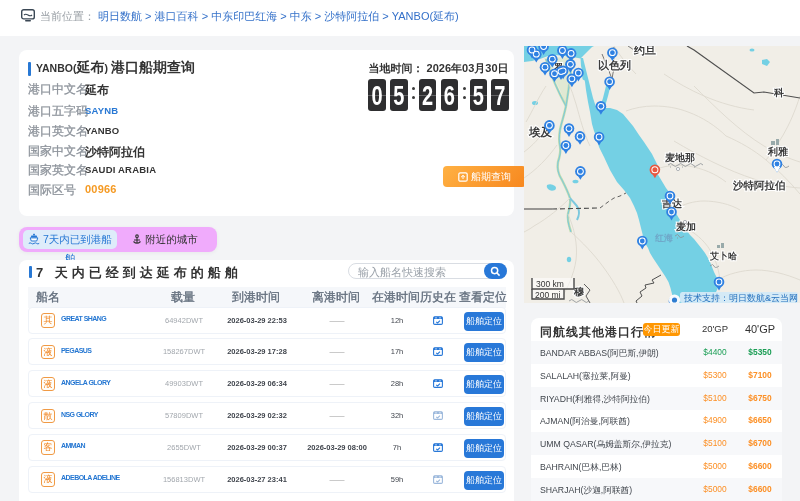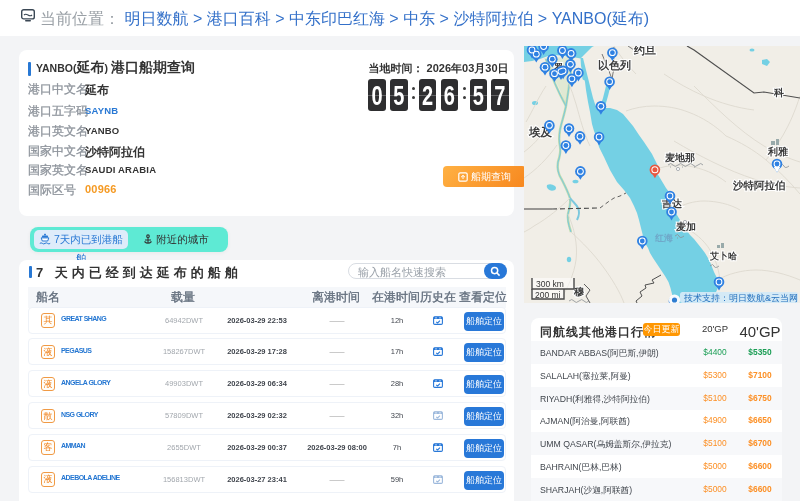--- a/index.html
+++ b/index.html
@@ -1,32 +1,32 @@
 <!DOCTYPE html>
 <html><head>
 <meta charset="utf-8">
 <style>
 *{margin:0;padding:0;box-sizing:border-box}
 html,body{width:800px;height:501px}
 body{position:relative;overflow:hidden;background:#f3f4f6;font-family:"Liberation Sans",sans-serif;color:#333}
 .abs{position:absolute}
 .topbar{position:absolute;left:0;top:0;width:800px;height:36px;background:#fff}
-.bc{position:absolute;left:40px;top:9px;font-size:16px;color:#9aa0a6;white-space:nowrap}
+.bc{position:absolute;left:40px;top:9px;font-size:11px;color:#9aa0a6;white-space:nowrap}
 .bc b{color:#3370c9;font-weight:normal}
 .card{position:absolute;background:#fff;border-radius:8px}
 .vbar{position:absolute;width:3px;background:#2878d4;border-radius:1px}
 .lbl{position:absolute;font-size:12px;color:#8d939b;-webkit-text-stroke:0.3px #8d939b}
 .val{position:absolute;font-size:9.5px;font-weight:bold;color:#333;letter-spacing:0.2px}
 .valc{position:absolute;font-size:12px;color:#333;font-weight:bold}
 .tile{position:absolute;width:17.5px;height:32px;background:#2e2e30;border-radius:3px;overflow:hidden}
 .tile span{position:absolute;left:0;top:5px;width:100%;text-align:center;font-size:20px;line-height:22px;font-weight:bold;color:#fff;transform:scaleY(1.42);transform-origin:center}
 .tile:after{content:"";position:absolute;left:0;right:0;top:15.5px;height:1px;background:rgba(255,255,255,0.25)}
 .cdot{position:absolute;width:3px;height:3px;background:#3a3a3a;border-radius:1.5px}
 .obtn{position:absolute;left:424px;top:116px;width:83px;height:21px;border-radius:4px;background:linear-gradient(135deg,#ffb143,#f7871e);color:#fff;font-size:10px;line-height:21px;text-align:center}
-.tabwrap{position:absolute;left:30px;top:227px;width:198px;height:25px;background:#5eead4;border-radius:8px;box-shadow:0 1px 4px rgba(0,0,0,0.05)}
+.tabwrap{position:absolute;left:19px;top:227px;width:198px;height:25px;background:#f0abfc;border-radius:8px;box-shadow:0 1px 4px rgba(0,0,0,0.05)}
 .tab1{position:absolute;left:4px;top:3px;width:94px;height:19px;background:#deecfa;border-radius:5px;color:#2878d4;font-size:10.5px;line-height:19px;text-align:center}
 .tab2{position:absolute;left:98px;top:3px;width:96px;height:19px;color:#333;font-size:10.5px;line-height:19px;text-align:center}
 .th{position:absolute;top:0;height:21px;font-size:12px;color:#5f6b7a;line-height:21px;text-align:center;-webkit-text-stroke:0.3px #5f6b7a}
 .row{position:absolute;left:9px;width:478px;height:27px;border:1px solid #eef2f8;border-radius:4px;background:#fff}
 .ticon{position:absolute;left:12px;top:5.5px;width:14px;height:14.5px;border:1px solid #f09a45;border-radius:3px;color:#f0811a;font-size:9px;line-height:13px;text-align:center;background:#fffdf9}
 .sname{position:absolute;left:32px;top:7.5px;font-size:7px;font-weight:bold;color:#2577d2;white-space:nowrap;letter-spacing:-0.55px}
 .c-dwt{position:absolute;left:115px;width:80px;top:8px;font-size:7.5px;color:#a2a7ad;text-align:center}
 .c-arr{position:absolute;left:178px;width:100px;top:8px;font-size:7.5px;font-weight:bold;color:#40454d;text-align:center}
 .c-dep{position:absolute;left:258px;width:100px;top:8px;font-size:7.5px;color:#999;text-align:center}
 .c-dep.b{font-weight:bold;color:#40454d}
@@ -115,20 +115,21 @@
     <div class="abs" style="right:-1px;top:-1px;width:23px;height:16.5px;background:#2878d8;border-radius:8.5px">
       <svg style="position:absolute;left:6px;top:3px" width="11" height="11" viewBox="0 0 11 11">
           <circle cx="4.6" cy="4.6" r="3.1" fill="none" stroke="#fff" stroke-width="1.5"></circle>
           <path d="M7 7 L9.6 9.6" stroke="#fff" stroke-width="1.5"></path>
         </svg>
     </div>
   </div>
   <div class="abs" style="left:9px;top:27px;width:478px;height:21px;background:#f5f7fa">
     <div class="th" style="left:8px;text-align:left">船名</div>
     <div class="th" style="left:115px;width:80px">载量</div>
+    <div class="th" style="left:178px;width:100px">到港时间</div>
     <div class="th" style="left:258px;width:100px">离港时间</div>
     <div class="th" style="left:338px;width:60px">在港时间</div>
     <div class="th" style="left:389px;width:42px">历史在港</div>
     <div class="th" style="left:430px;width:50px">查看定位</div>
   </div>
   <div class="row" style="top:46.6px">
     <div class="ticon">其</div>
       <div class="sname">GREAT SHANG</div>
     <div class="c-dwt">64942DWT</div>
       <div class="c-arr">2026-03-29 22:53</div>
@@ -457,21 +458,21 @@
     <circle cx="150.5" cy="254" r="5.6" fill="#fff" opacity="0.95"></circle>
     <circle cx="150.5" cy="254" r="2.6" fill="#2e7dd1"></circle>
     <text x="160" y="255" font-size="9" fill="#2470bd">技术支持：明日数航&amp;云当网</text>
   </g>
 </svg>
 
 <div class="card" style="left:531px;top:318px;width:251px;height:183px;border-radius:8px 8px 0 0">
   <div class="abs" style="left:9px;top:6px;font-size:12px;font-weight:bold;letter-spacing:1px;white-space:nowrap">同航线其他港口行情</div>
   <div class="abs" style="left:112px;top:4.5px;width:37px;height:13px;background:#ff9702;border-radius:3px;color:#fff;font-size:9px;line-height:13px;text-align:center">今日更新</div>
   <div class="abs" style="left:156px;top:5px;width:56px;text-align:center;font-size:9.5px;color:#333">20'GP</div>
-  <div class="abs" style="left:201px;top:5px;width:56px;text-align:center;font-size:15px;color:#333">40'GP</div>
+  <div class="abs" style="left:201px;top:5px;width:56px;text-align:center;font-size:11px;color:#333">40'GP</div>
   <div class="prow" style="top:23px;background:#f7f8fa">
       <span class="nm">BANDAR ABBAS(阿巴斯,伊朗)</span>
       <span class="p1 grn">$4400</span>
       <span class="p2 grn">$5350</span>
     </div>
   <div class="prow" style="top:45.8px">
       <span class="nm">SALALAH(塞拉莱,阿曼)</span>
       <span class="p1 org">$5300</span>
       <span class="p2 org">$7100</span>
     </div>

